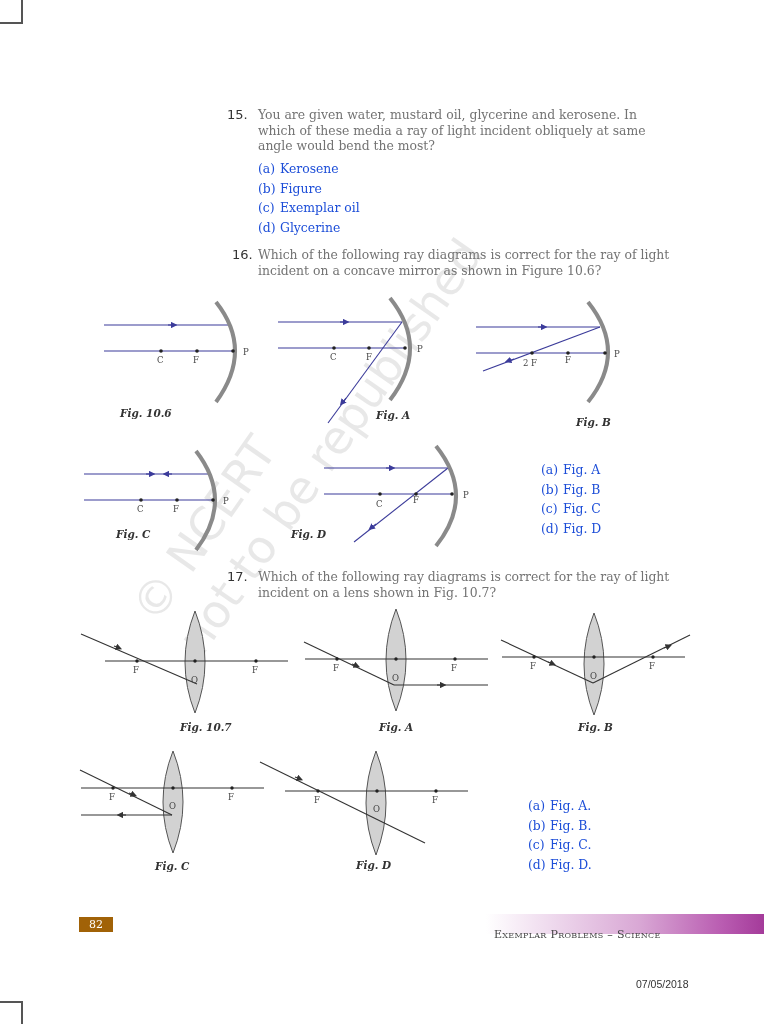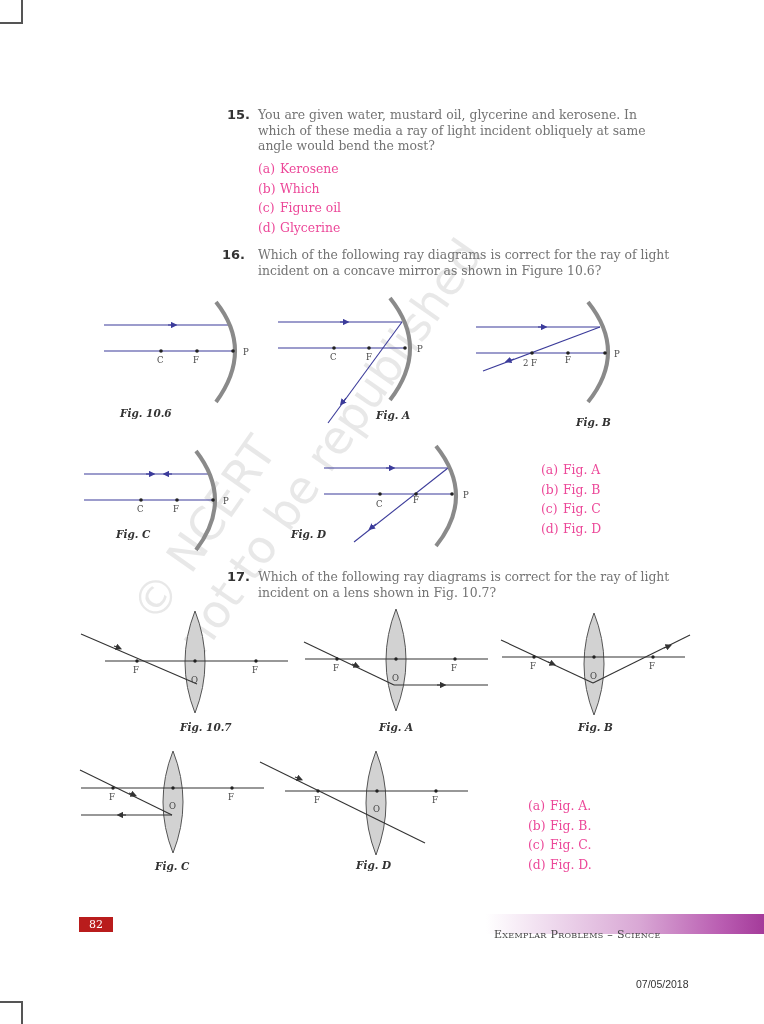--- a/index.html
+++ b/index.html
@@ -1,29 +1,29 @@
 <!DOCTYPE html>
 <html><head>
 <meta charset="utf-8">
 <style>
   html, body { margin:0; padding:0; }
   body { width:764px; height:1024px; background:#ffffff; position:relative; overflow:hidden;
          font-family:"DejaVu Serif", serif; color:#2a2a2a; }
   .abs { position:absolute; }
   .crop { position:absolute; border-color:#555; border-style:solid; }
-  .qnum { position:absolute; font-family:"DejaVu Sans", sans-serif; font-weight:bold; font-size:13px; color:#333; }
+  .qnum { position:absolute; font-family:"DejaVu Sans", sans-serif; font-weight:normal; font-size:13px; color:#333; }
   .qtext { position:absolute; font-size:12.4px; line-height:15.5px; color:#737373; }
-  .opt { position:absolute; font-size:12.4px; line-height:19.5px; color:#ec4899; }
+  .opt { position:absolute; font-size:12.4px; line-height:19.5px; color:#1d4ed8; }
   .opt div { white-space:nowrap; }
   .opt .lbl { display:inline-block; width:22px; }
   .cap { position:absolute; font-family:"DejaVu Serif", serif; font-style:italic; font-weight:bold; font-size:10.5px; color:#333; }
   svg text { font-family:"DejaVu Serif", serif; }
   .watermark { position:absolute; left:120px; top:600px; transform:rotate(-55deg); transform-origin:left top;
                font-family:"DejaVu Sans", sans-serif; font-size:46px; color:rgba(150,150,150,0.22); line-height:56px; white-space:nowrap; pointer-events:none; }
-  .footer-page { position:absolute; left:79px; top:917px; width:34px; height:15px; background:#b91c1c; color:#fff;
+  .footer-page { position:absolute; left:79px; top:917px; width:34px; height:15px; background:#a16207; color:#fff;
                  font-size:11px; text-align:center; line-height:15px; }
   .footer-bar { position:absolute; left:486px; top:914px; width:278px; height:20px;
                 background:linear-gradient(to right, #ffffff 0%, #f1dff0 20%, #d9a8d5 55%, #b95cb1 85%, #a43b9a 100%); }
   .footer-title { position:absolute; left:494px; top:918px; font-size:11px; letter-spacing:0.3px; color:#444; font-variant:small-caps;margin-top:10px; }
   .date { position:absolute; left:624px; top:978px; font-family:"Liberation Sans", sans-serif; font-size:10.5px; color:#333;padding-left:12px; }
 </style>
 </head>
 <body>
 
 <div class="crop" style="left:0;top:0;width:21px;height:22px;border-width:0 2px 2px 0;"></div>
@@ -32,28 +32,28 @@
 <div class="watermark">
   <div>© NCERT</div>
   <div>not to be republished</div>
 </div>
 
 <div>
   <div class="qnum" style="left:227px;top:107px;">15.</div>
   <div class="qtext" style="left:258px;top:107px;width:415px;">You are given water, mustard oil, glycerine and kerosene. In which of these media a ray of light incident obliquely at same angle would bend the most?</div>
   <div class="opt" style="left:258px;top:159px;">
     <div><span class="lbl">(a)</span><span>Kerosene</span></div>
-    <div><span class="lbl">(b)</span><span>Which</span></div>
-    <div><span class="lbl">(c)</span><span>Figure oil</span></div>
+    <div><span class="lbl">(b)</span><span>Figure</span></div>
+    <div><span class="lbl">(c)</span><span>Exemplar oil</span></div>
     <div><span class="lbl">(d)</span><span>Glycerine</span></div>
   </div>
 </div>
 
 <div>
-  <div class="qnum" style="left:222px;top:247px;">16.</div>
+  <div class="qnum" style="left:232px;top:247px;">16.</div>
   <div class="qtext" style="left:258px;top:247px;width:415px;">Which of the following ray diagrams is correct for the ray of light incident on a concave mirror as shown in Figure 10.6?</div>
 
   <svg class="abs" style="left:0;top:290px;" width="764" height="270">
     <defs>
       <marker id="ab" markerWidth="6" markerHeight="6" refX="3" refY="3" orient="auto">
           <path d="M0,0 L6,3 L0,6 z" fill="#3b3b9a"></path>
         </marker>
     </defs>
     <g stroke="#3b3b9a" stroke-width="1.1" fill="none">
 

